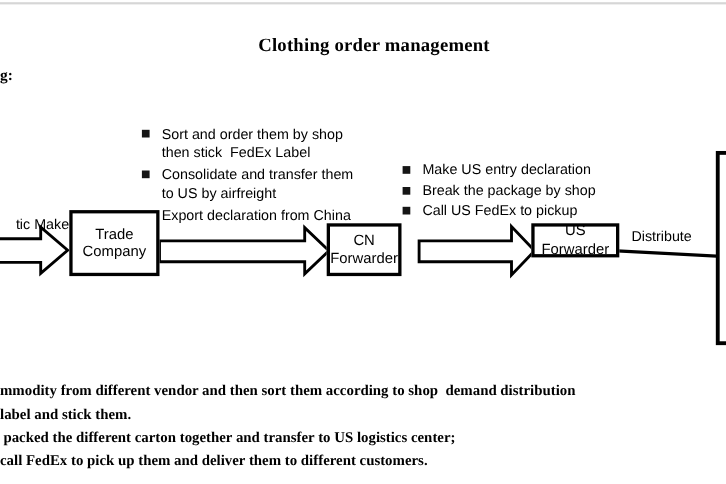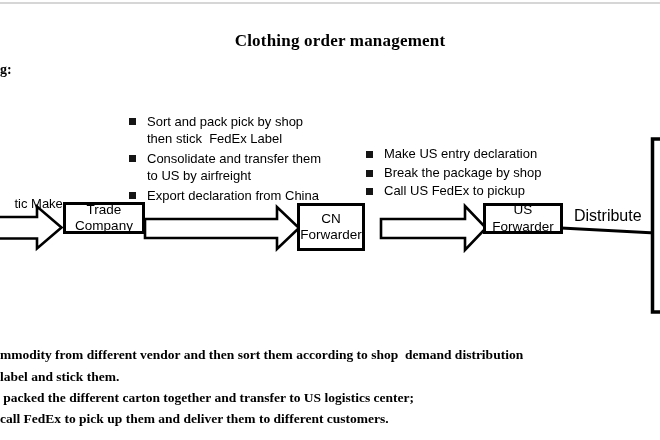--- a/index.html
+++ b/index.html
@@ -37,25 +37,25 @@
   .flow-box{
     box-sizing:border-box;
     border:3px solid #000;
     background:#fff;
     display:flex;flex-direction:column;
     align-items:center;justify-content:center;
     font-size:13.5px;line-height:16.5px;
     text-align:center;
     z-index:2;
   }
-  #box-trade{left:63px;top:202px;width:82px;height:32px;}
+  #box-trade{left:63px;top:191px;width:82px;height:60px;}
   #box-cn{left:297px;top:203px;width:68px;height:48px;}
   #box-us{left:483px;top:203px;width:80px;height:31px;}
   #arrow-layer{left:0;top:0;z-index:1;}
-  #distribute-label{left:574px;top:207px;font-size:16px;z-index:3;}
+  #distribute-label{left:574px;top:207px;font-size:13px;z-index:3;}
   .footer-line{
     font-family:"Liberation Serif", serif;
     font-weight:bold;font-size:13.5px;
     white-space:pre;
   }
   #footer-line-0{left:0;top:347px;}
   #footer-line-1{left:0;top:369px;text-align:right;}
   #footer-line-2{left:-7px;top:390px;}
   #footer-line-3{left:0;top:411px;text-align:center;}
 </style>
@@ -66,21 +66,21 @@
 
   <div id="top-rule" class="abs"></div>
 
   <div id="heading-fragment" class="abs">g:</div>
 
   <div id="doc-title" class="abs">Clothing order management</div>
 
   <div id="cn-notes" class="abs note-list">
     <div class="note-item">
       <span class="bullet"></span>
-      <span class="note-text"><span>Sort and pack pick by shop</span><br><span>then stick  FedEx Label</span></span>
+      <span class="note-text"><span>Sort and order them by shop</span><br><span>then stick  FedEx Label</span></span>
     </div>
     <div class="note-item">
       <span class="bullet"></span>
       <span class="note-text"><span>Consolidate and transfer them</span><br><span>to US by airfreight</span></span>
     </div>
     <div class="note-item">
       <span class="bullet"></span>
       <span class="note-text"><span>Export declaration from China</span></span>
     </div>
   </div>

